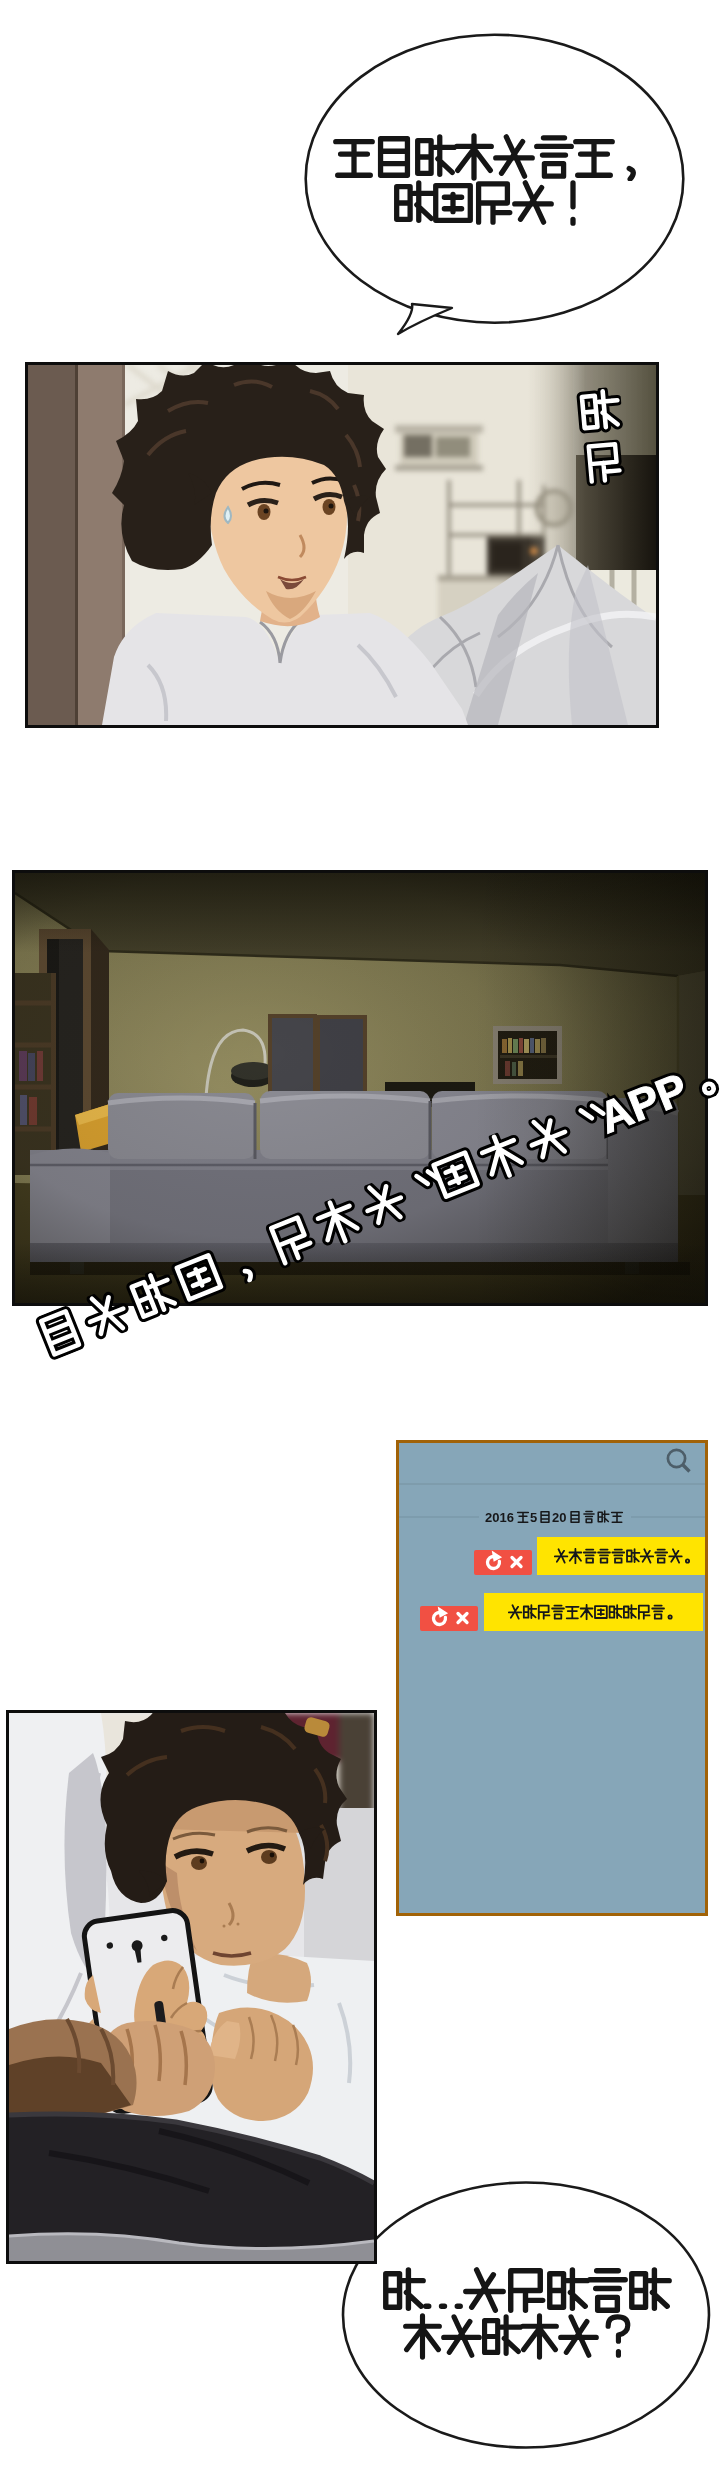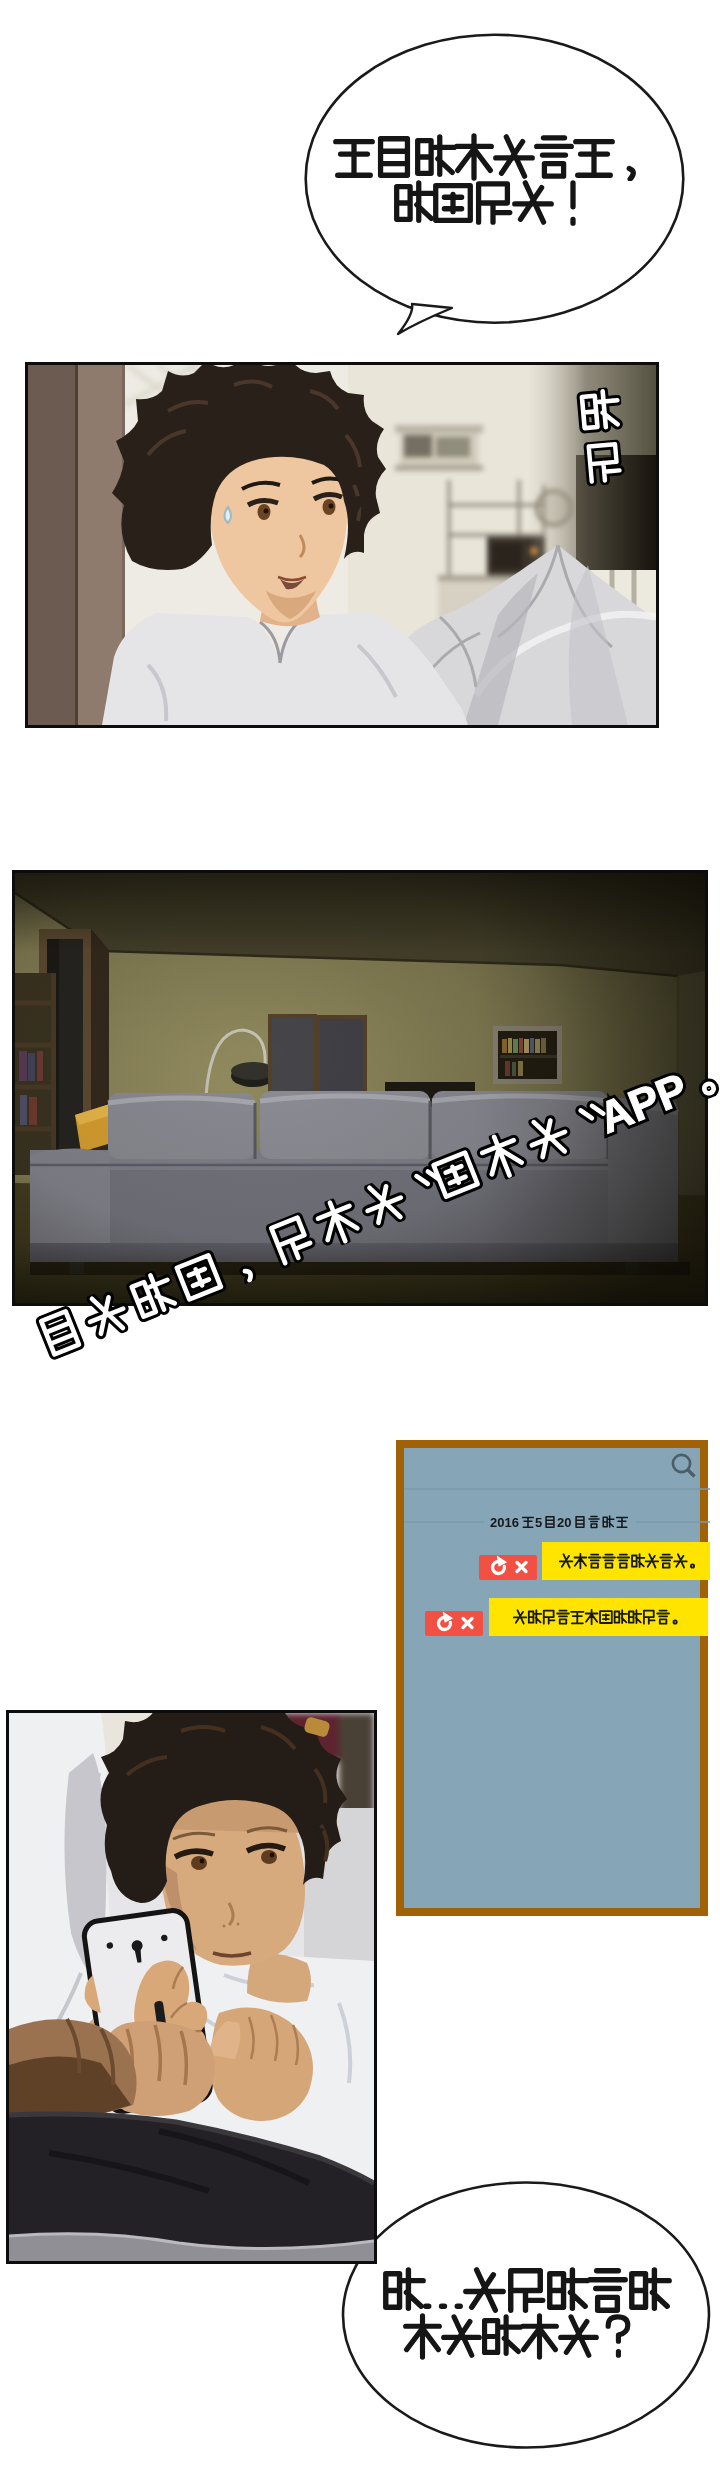--- a/index.html
+++ b/index.html
@@ -324,21 +324,21 @@
           <use href="#ge" x="426.0" y="-39.0" width="47.0" height="47.0"></use>
           <use href="#gb" x="475.8" y="-39.0" width="47.0" height="47.0"></use>
           <use href="#gd" x="525.6" y="-39.0" width="47.0" height="47.0"></use>
           <use href="#pquo" x="575.4" y="-39.0" width="47.0" height="47.0"></use>
           <use href="#pstop" x="699.8" y="-39.0" width="47.0" height="47.0"></use>
         </g>
         <text x="605" y="3" class="wmlat">APP</text>
 </g>
 </svg>
 
-<div class="abs" style="left:396px;top:1440px;width:312px;height:476px;border:8px solid #a16207;background:#86a6b8">
+<div class="abs" style="left:396px;top:1440px;width:312px;height:476px;border:3px solid #a16207;background:#86a6b8">
 <svg width="306" height="470" viewBox="0 0 306 470">
 
 <path d="M0,41 H306" stroke="#7b99a9" stroke-width="1.5"></path>
 
 <g stroke="#4d5e69" stroke-width="2.7" fill="none">
 <circle cx="277.5" cy="15.5" r="8.6"></circle>
 <path d="M283.8,21.8 L290.5,28.5" stroke-width="3.4"></path>
 </g>
 
 <path d="M0,74 H80 M232,74 H306" stroke="#7b99a9" stroke-width="1.5"></path>

